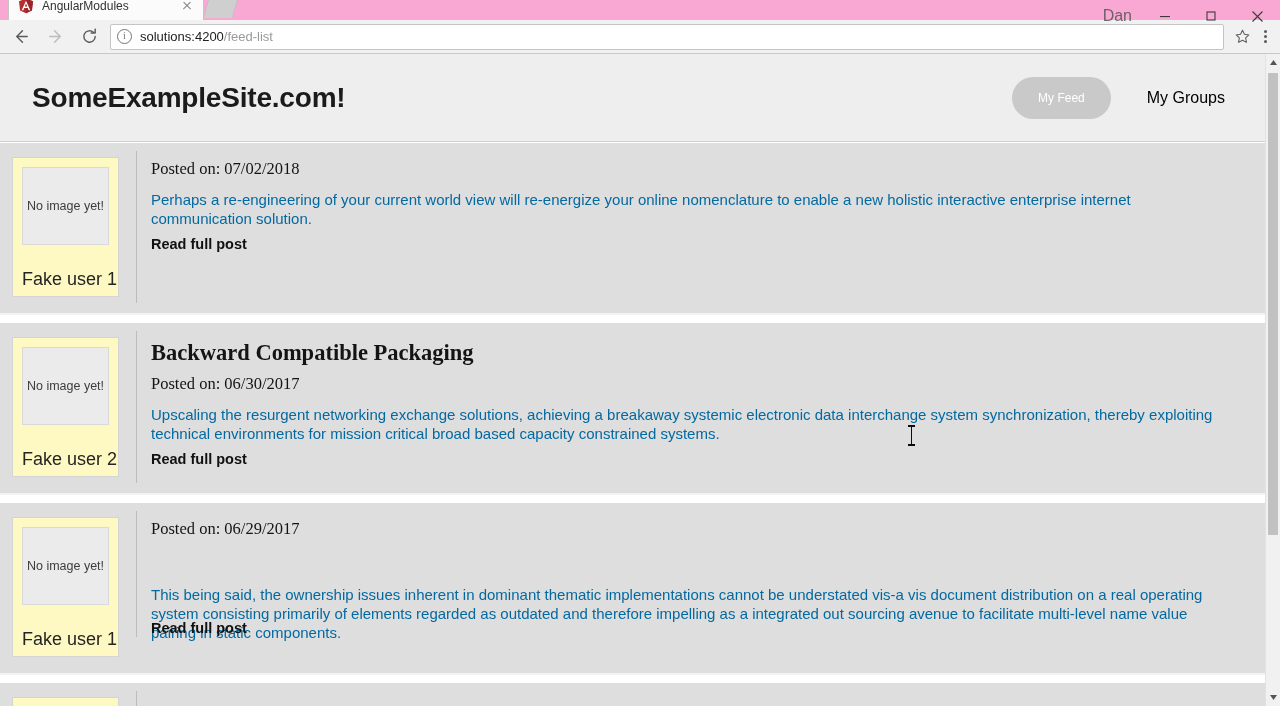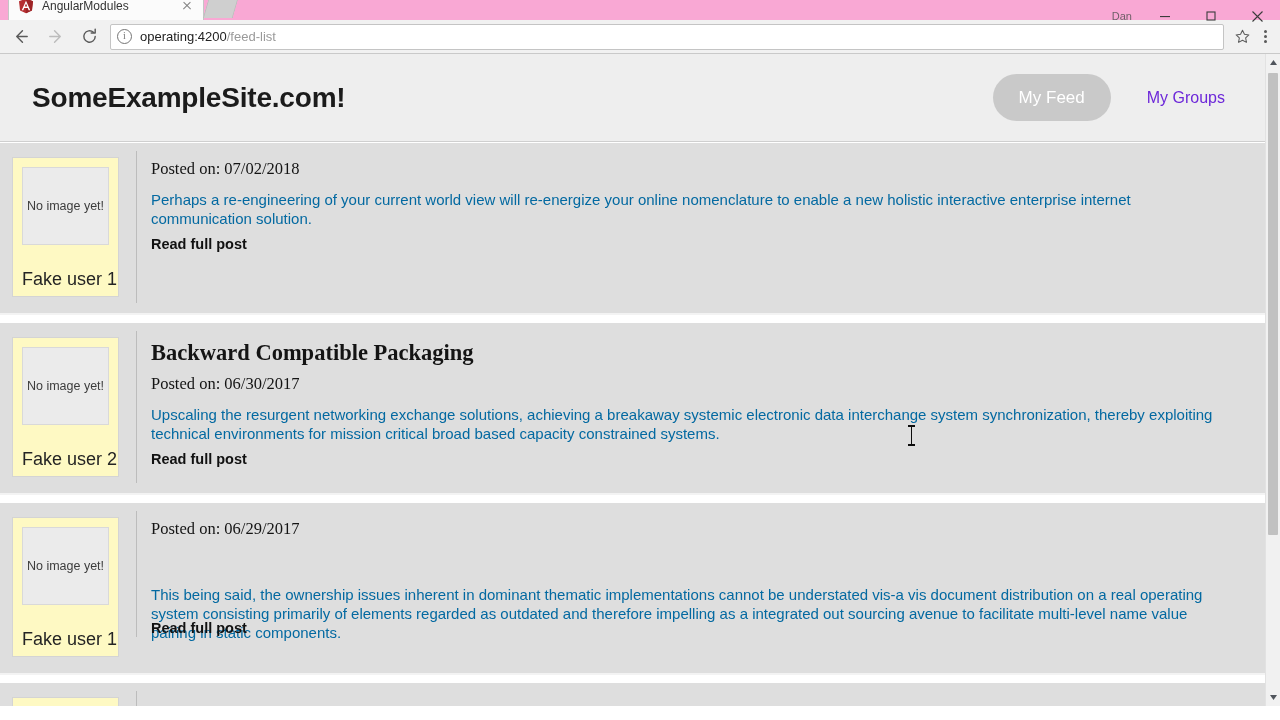--- a/index.html
+++ b/index.html
@@ -63,21 +63,21 @@
     border-top-right-radius: 3px;
     border: 1px solid #bdbdbd;
     border-bottom: none;
   }
 
   .win-ctrls {
     position: absolute; right: 0; top: 0;
     height: 32px; display: flex; align-items: center;
   }
   .win-user {
-    font-size: 11px; color: #4d4d4d;
+    font-size: 16px; color: #4d4d4d;
     padding: 0 10px; opacity: .8;
   }
   .win-btn {
     width: 46px; height: 30px;
     display: flex; align-items: center; justify-content: center;
     color: #3b3b3b;
   }
   .win-btn svg { display: block; }
 
   .chrome-toolbar {
@@ -149,25 +149,25 @@
     color: #1b1b1b;
     letter-spacing: -0.2px;
     flex: 1;
   }
   .nav { display: flex; align-items: center; gap: 18px; }
   .nav-pill {
     background: #c9c9c9;
     color: #ffffff;
     border-radius: 24px;
     padding: 15px 26px;
-    font-size: 17px;
+    font-size: 12px;
     line-height: 1;
   }
   .nav-link {
-    color: #6d28d9;
+    color: #000000;
     font-size: 16px;
     padding: 12px 18px;
   }
 
   
   .feed {
     background: #ffffff;
   }
   .post {
     display: flex;
@@ -347,21 +347,21 @@
   </span>
   <span class="nav-btn">
     <svg width="19" height="19" viewBox="0 0 20 20">
       <path d="M16 10a6 6 0 1 1-1.9-4.4" stroke="currentColor" stroke-width="1.5" fill="none" stroke-linecap="round"></path>
       <path d="M16 2.2V6.4h-4.2" stroke="currentColor" stroke-width="1.5" fill="none" stroke-linecap="round" stroke-linejoin="round"></path>
     </svg>
   </span>
 
   <div class="omnibox">
     <span class="info-icon">i</span>
-    <span class="url"><span class="host">operating:4200</span><span>/feed-list</span></span>
+    <span class="url"><span class="host">solutions:4200</span><span>/feed-list</span></span>
   </div>
 
   <span class="star-btn">
     <svg width="17" height="17" viewBox="0 0 20 20">
         <path d="M10 2.6l2.3 4.8 5.2.7-3.8 3.6.95 5.2L10 14.4 5.35 16.9l.95-5.2L2.5 8.1l5.2-.7z" fill="none" stroke="currentColor" stroke-width="1.2" stroke-linejoin="round"></path>
       </svg>
   </span>
   <span class="kebab">
       <i></i>
       <i></i>

